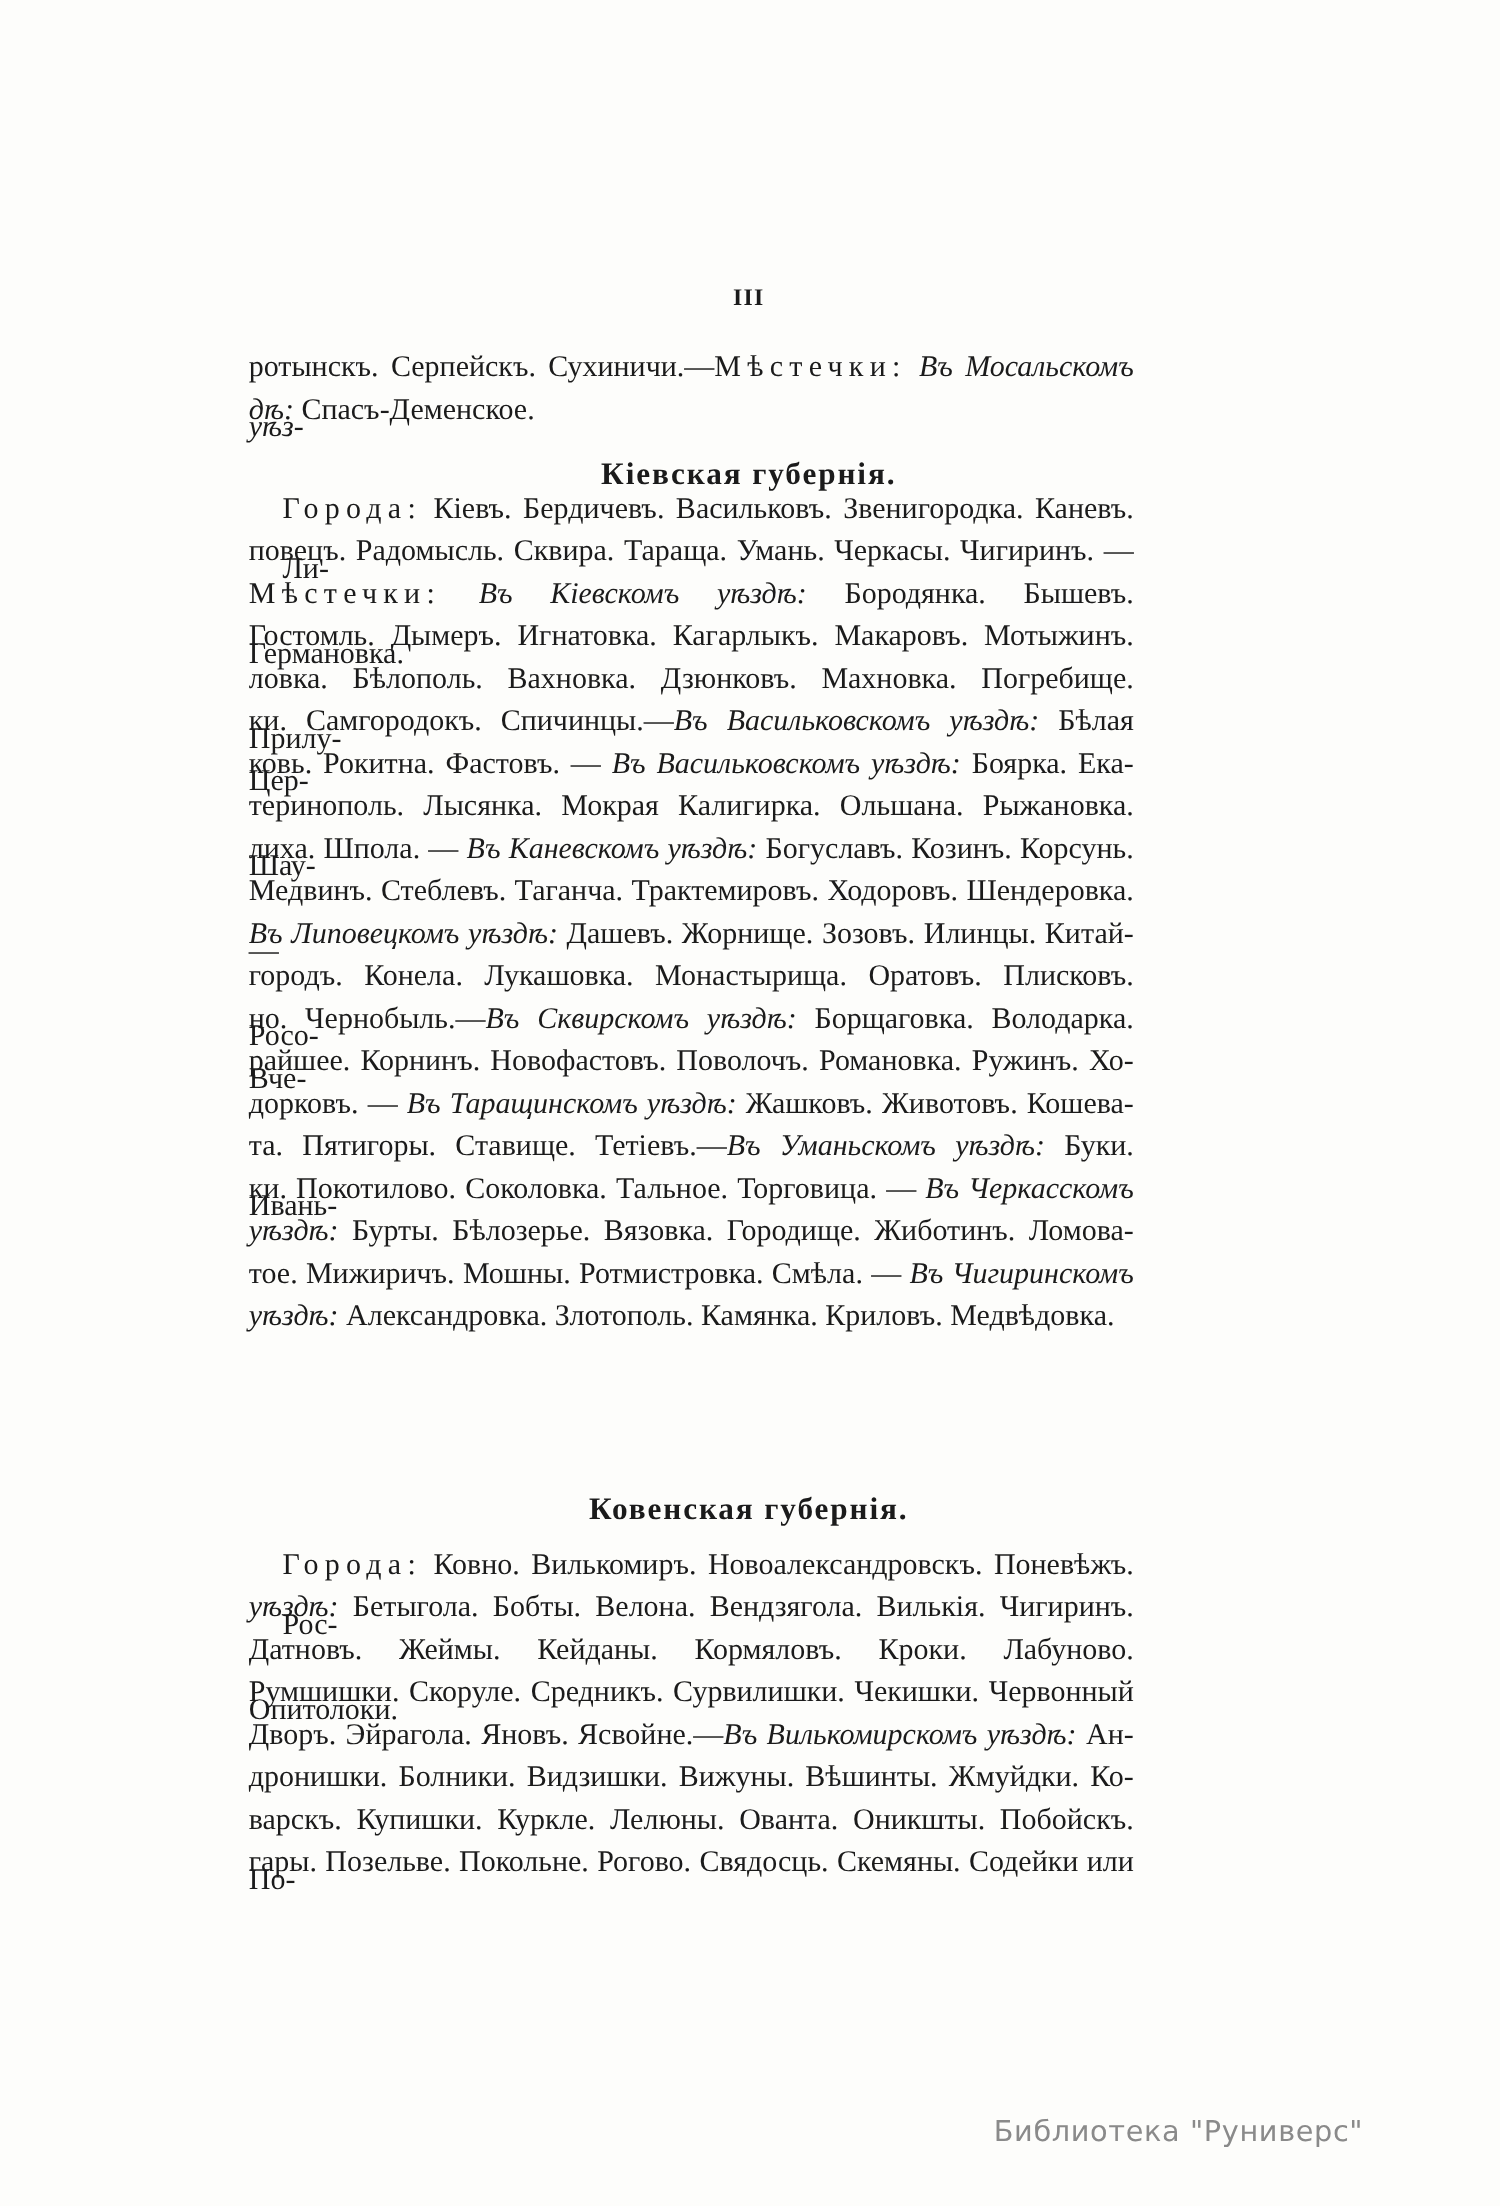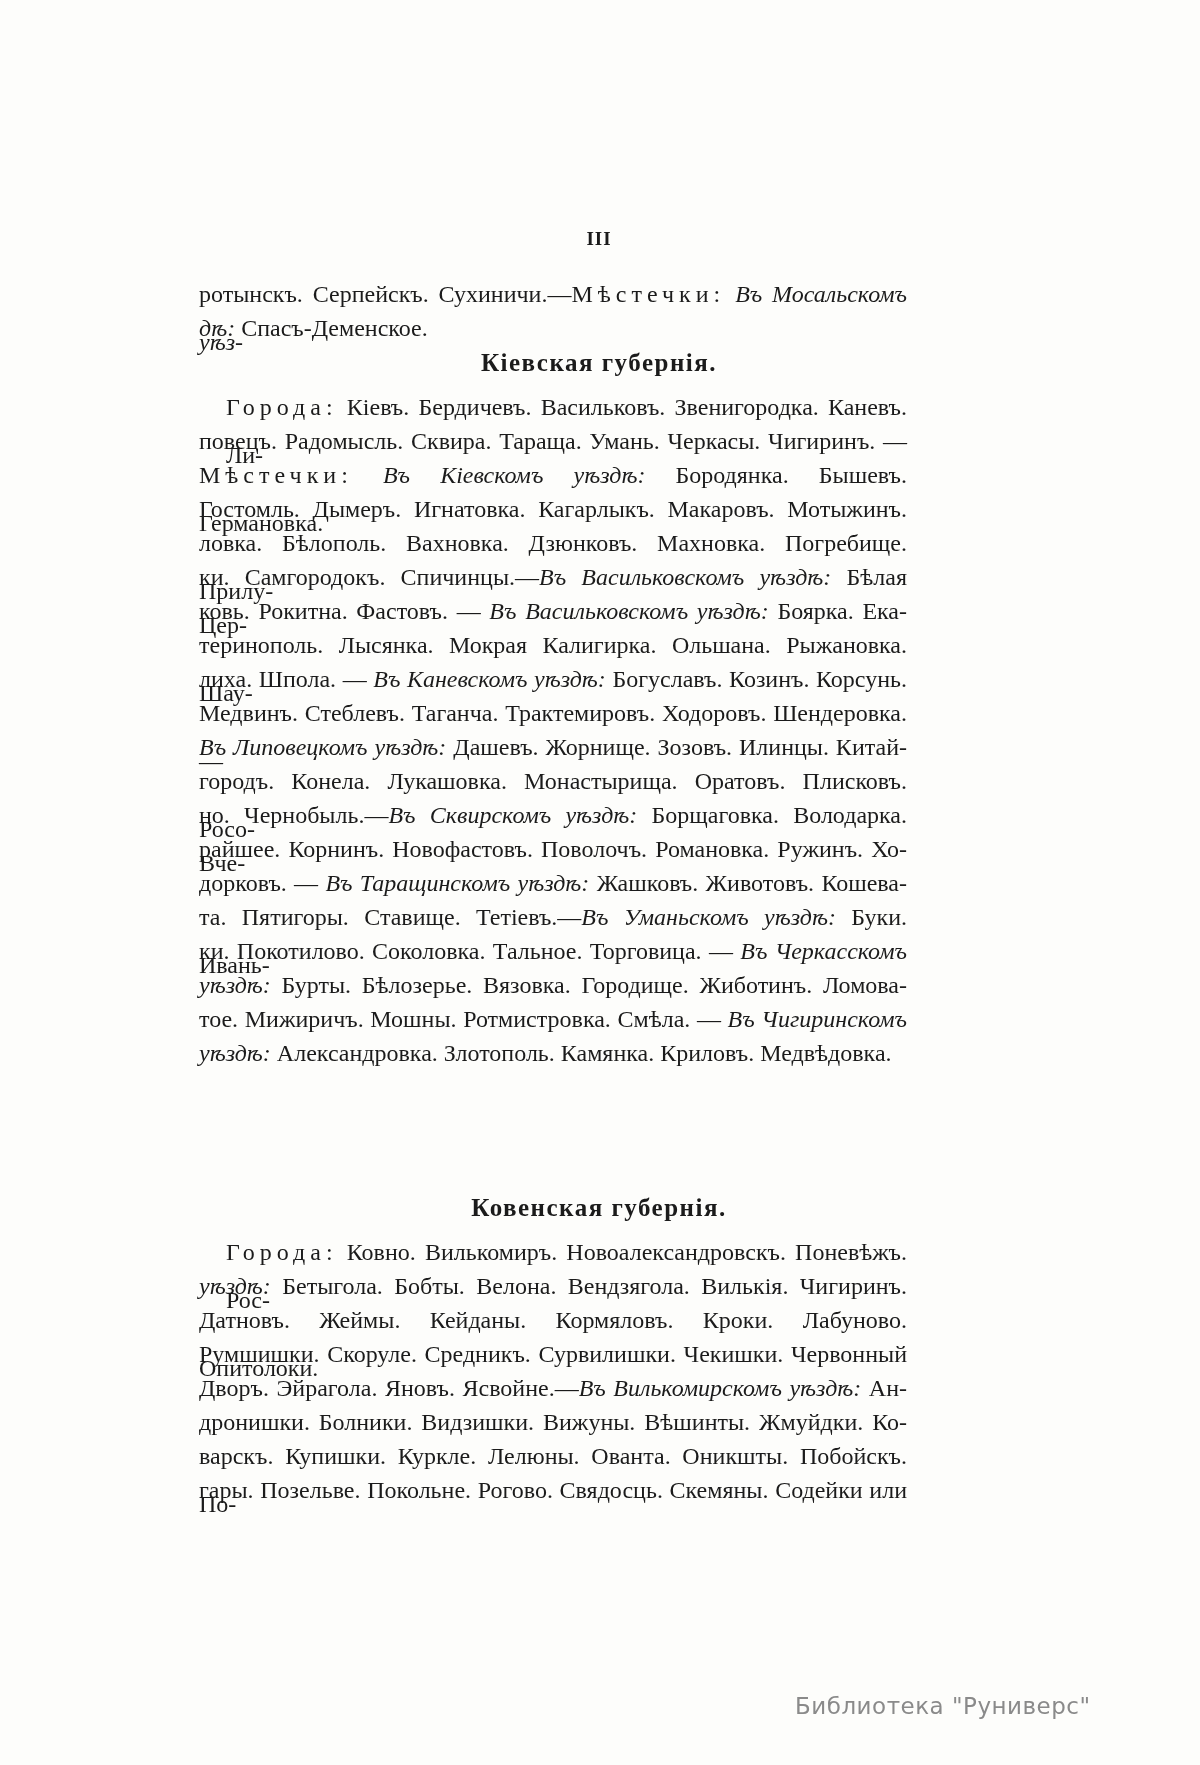--- a/index.html
+++ b/index.html
@@ -24,21 +24,21 @@
   .line.last{text-align-last:left;}
   .line.indent{padding-left:27px;}
   .it{font-style:italic;}
   .sp{letter-spacing:5px;}
   .heading{
     position:absolute;left:199px;width:708px;margin:0;
     text-align:center;transform:translateX(46px);
     font-size:25px;font-weight:bold;letter-spacing:1.5px;line-height:34px;
   }
   .intro{top:270px;}
-  .heading-kiev{top:346px;}
+  .heading-kiev{top:363px;}
   .para-kiev{top:383px;}
   .heading-kovno{top:1191px;}
   .para-kovno{top:1228px;}
   .watermark{
     position:absolute;left:795px;top:1693px;
     font-family:"DejaVu Sans",sans-serif;
     font-size:23px;color:var(--wm,#8a8a8a);letter-spacing:0.5px;
   }
 </style>
 </head>

